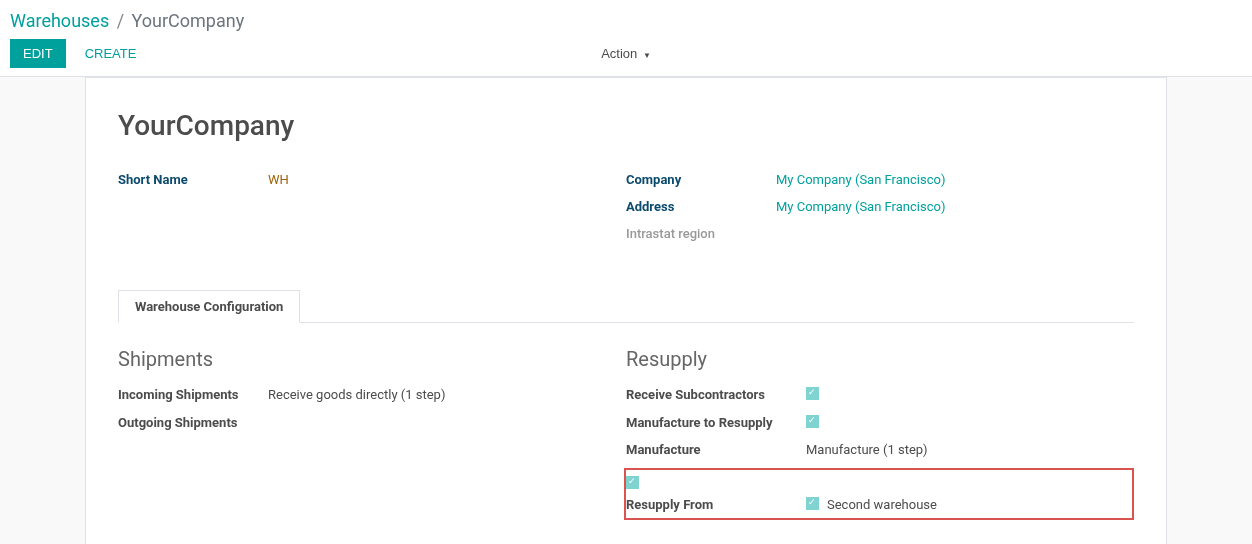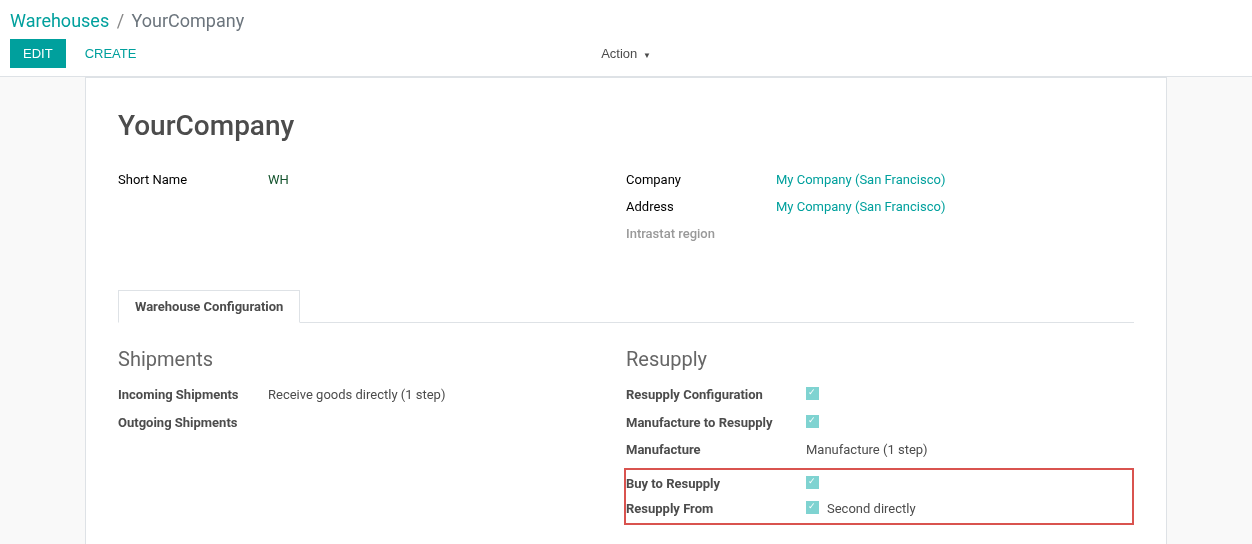--- a/index.html
+++ b/index.html
@@ -17,23 +17,23 @@
     .action-btn { background: transparent; border: none; color: #4c4c4c; font-size: 13px; cursor: pointer; }
     .caret { font-size: 8px; margin-left: 2px; }
     .divider { border-bottom: 1px solid #dee2e6; }
     .content-wrap { display: flex; justify-content: center; padding: 0; }
     .sheet-outer { width: 1082px; margin: 0 auto; }
     .sheet { background: #fff; padding: 24px 32px 24px 32px; border: 1px solid #dee2e6; border-top: none; }
     .record-title { font-size: 28px; color: #4c4c4c; font-weight: 500; margin-bottom: 28px; }
     .form-row { display: flex; }
     .form-col { flex: 1; }
     .field-row { display: flex; margin-bottom: 6px; line-height: 1.6; }
-    .field-label { width: 150px; font-weight: 400; color: #000000; flex-shrink: 0; }
+    .field-label { width: 150px; font-weight: 700; color: #0c4a6e; flex-shrink: 0; }
     .field-label.muted { color: #999; font-weight: 500; }
-    .field-value { color: #14532d; }
+    .field-value { color: #a16207; }
     .field-link { color: #00a09d; }
     .tabs { margin-top: 40px; border-bottom: 1px solid #dee2e6; }
     .tab { display: inline-block; padding: 8px 16px; border: 1px solid #dee2e6; border-bottom: 1px solid #fff; margin-bottom: -1px; background: #fff; color: #4c4c4c; cursor: pointer; font-weight: bold; }
     .tab-content { padding-top: 24px; }
     .section-title { font-size: 20px; color: #666; font-weight: 400; margin-bottom: 14px; }
     .cfg-row { display: flex; margin-bottom: 8px; line-height: 1.5; }
     .cfg-label { width: 150px; font-weight: 700; color: #4c4c4c; flex-shrink: 0; }
     .cfg-value { color: #4c4c4c; display: flex; align-items: flex-start; }
     .checkbox { width: 13px; height: 13px; background: #7fd3d1; display: inline-block; position: relative; flex-shrink: 0; margin-top: 2px; }
     .checkbox::after { content: "✓"; color: #fff; font-size: 9px; position: absolute; top: -1px; left: 2px; }
@@ -104,47 +104,46 @@
               <div class="cfg-label">Incoming Shipments</div>
               <div class="cfg-value">Receive goods directly (1 step)</div>
             </div>
             <div class="cfg-row">
               <div class="cfg-label">Outgoing Shipments</div>
             </div>
           </div>
           <div class="form-col">
             <div class="section-title">Resupply</div>
             <div class="cfg-row">
-              <div class="cfg-label" style="width:180px">Resupply Configuration</div>
+              <div class="cfg-label" style="width:180px">Receive Subcontractors</div>
               <div class="cfg-value">
                   <span class="checkbox"></span>
                 </div>
             </div>
             <div class="cfg-row">
               <div class="cfg-label" style="width:180px">Manufacture to Resupply</div>
               <div class="cfg-value">
                   <span class="checkbox"></span>
                 </div>
             </div>
             <div class="cfg-row">
               <div class="cfg-label" style="width:180px">Manufacture</div>
               <div class="cfg-value">Manufacture (1 step)</div>
             </div>
             <div class="highlight-box">
               <div class="cfg-row" style="margin-bottom:6px">
-                <div class="cfg-label" style="width:180px">Buy to Resupply</div>
                 <div class="cfg-value">
                     <span class="checkbox"></span>
                   </div>
               </div>
               <div class="cfg-row" style="margin-bottom:0">
                 <div class="cfg-label" style="width:180px">Resupply From</div>
                 <div class="cfg-value">
                   <span class="checkbox"></span>
-                  <span class="cfg-text">Second directly</span>
+                  <span class="cfg-text">Second warehouse</span>
                 </div>
               </div>
             </div>
           </div>
         </div>
       </div>
 
     </div>
   </div>
 </div>

